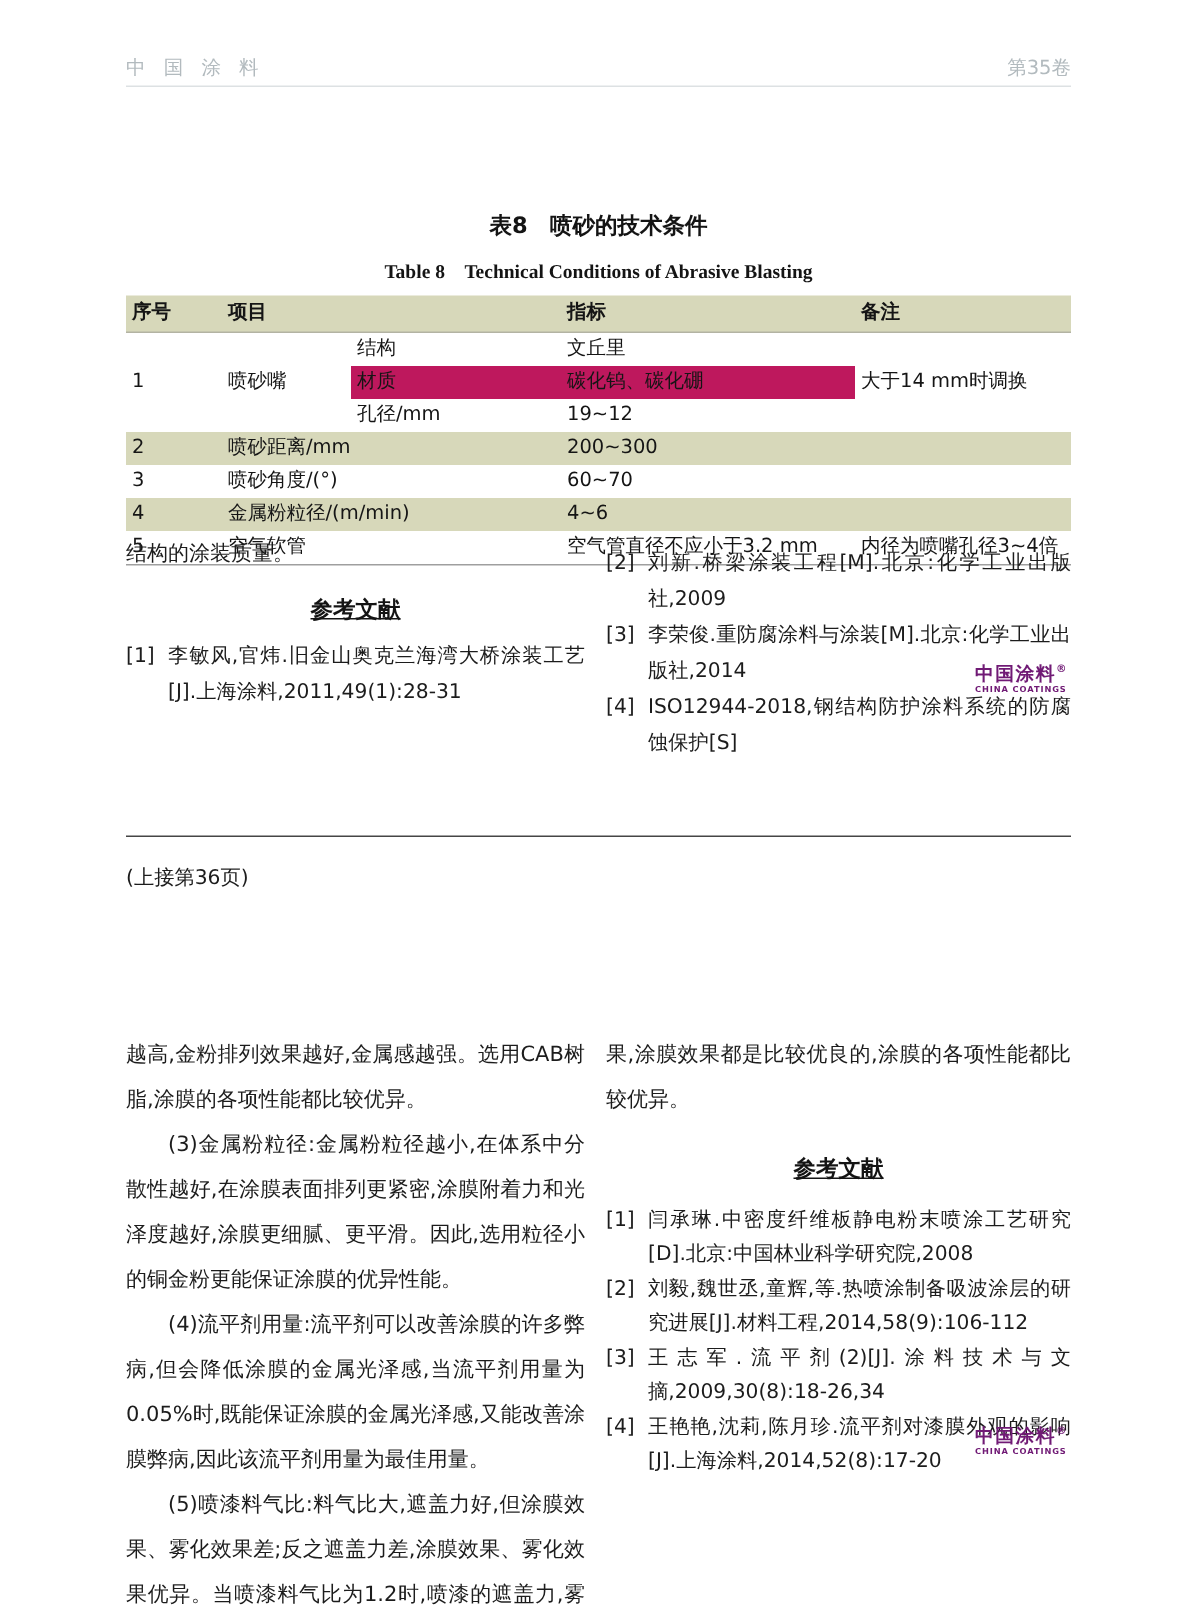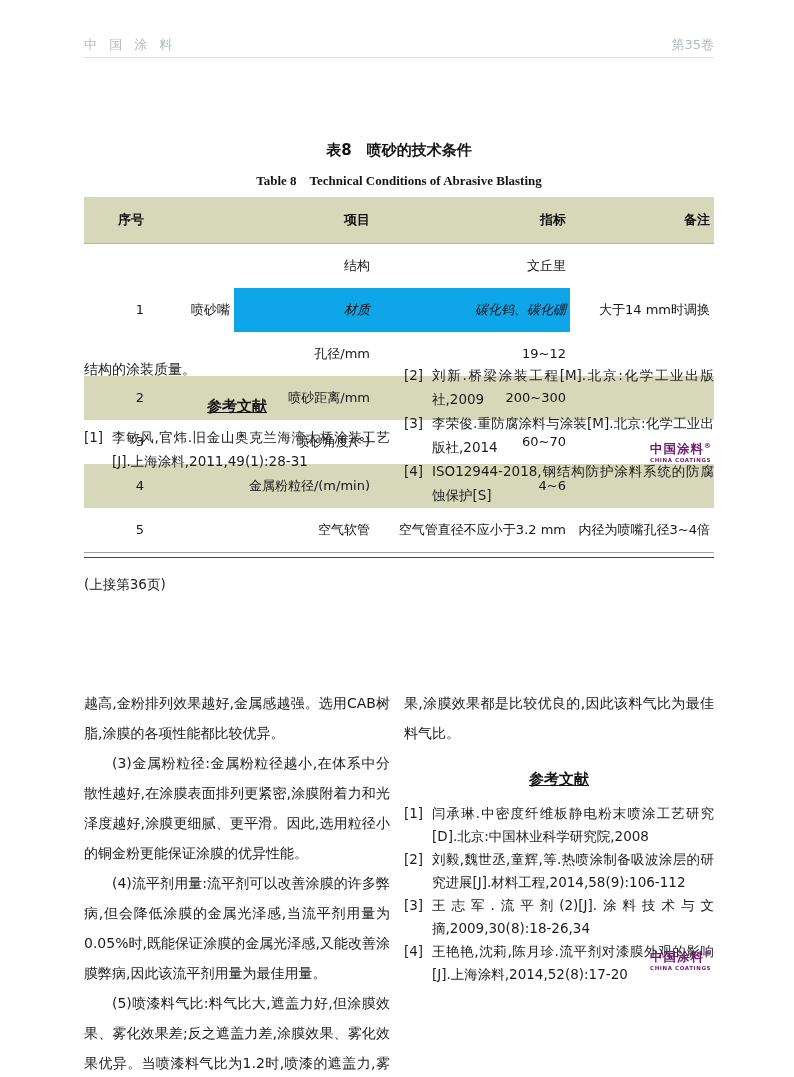--- a/index.html
+++ b/index.html
@@ -11,26 +11,26 @@
   .page-header{position:absolute;top:36px;left:84px;width:630px;display:flex;
     justify-content:space-between;font-size:13px;color:#b2babe;}
   .journal-name{letter-spacing:4px;}
   .hairline{position:absolute;top:57px;left:84px;width:630px;border-top:1px solid #dde1e3;}
   
   .table-block{position:absolute;top:141px;left:84px;width:630px;}
   .tbl-title-cn{font-size:15px;font-weight:bold;text-align:center;color:#141414;}
   .tbl-title-en{font-size:13px;font-weight:bold;text-align:center;margin-top:12px;
     font-family:"Liberation Serif","DejaVu Serif",serif;color:#141414;}
   table.tech{width:100%;border-collapse:collapse;margin-top:7px;font-size:13px;color:#151515;}
-  table.tech td{padding:12px 4px;height:20px;text-align:right;line-height:1.25;vertical-align:middle;}
+  table.tech td{padding:1px 4px;height:20px;text-align:left;line-height:1.25;vertical-align:middle;}
   tr.thead td{background:#d7d8ba;font-weight:bold;height:22px;border-bottom:1px solid #b3b3a3;}
   td.cell-left{text-align:left;padding-left:12px;}
   td.sub-label{text-align:left;padding-left:14px;}
   tr.band td{background:#d7d8ba;}
-  td.inner-band{background:#0ea5e9;font-style:italic;}
+  td.inner-band{background:#be185d;}
   tr.last td{border-bottom:1.5px solid #9f9f9f;}
   
   .col-left{position:absolute;left:84px;width:306px;}
   .col-right{position:absolute;left:404px;width:310px;}
   .body-text{font-size:14px;line-height:21.5px;text-align:justify;}
   p.para{margin:0;font-size:14px;line-height:30px;text-align:justify;}
   p.indent{text-indent:2em;}
   .refs-heading{font-size:15px;font-weight:bold;text-align:center;color:#141414;text-decoration:underline;}
   .ref-list{font-size:13.5px;line-height:24px;color:#1c1c1c;}
   .ref{display:flex;}
@@ -171,21 +171,21 @@
   <div class="cont-note">(上接第36页)</div>
 
   <div class="col-left lower-left">
     <p class="para">越高,金粉排列效果越好,金属感越强。选用CAB树脂,涂膜的各项性能都比较优异。</p>
     <p class="para indent">(3)金属粉粒径:金属粉粒径越小,在体系中分散性越好,在涂膜表面排列更紧密,涂膜附着力和光泽度越好,涂膜更细腻、更平滑。因此,选用粒径小的铜金粉更能保证涂膜的优异性能。</p>
     <p class="para indent">(4)流平剂用量:流平剂可以改善涂膜的许多弊病,但会降低涂膜的金属光泽感,当流平剂用量为0.05%时,既能保证涂膜的金属光泽感,又能改善涂膜弊病,因此该流平剂用量为最佳用量。</p>
     <p class="para indent">(5)喷漆料气比:料气比大,遮盖力好,但涂膜效果、雾化效果差;反之遮盖力差,涂膜效果、雾化效果优异。当喷漆料气比为1.2时,喷漆的遮盖力,雾化效</p>
   </div>
 
   <div class="col-right lower-right">
-    <p class="para">果,涂膜效果都是比较优良的,因此该料气比为最佳料气比。</p>
+    <p class="para">果,涂膜效果都是比较优良的,涂膜的各项性能都比较优异。</p>
     <div class="refs-heading">参考文献</div>
     <div class="ref-list">
       <div class="ref">
         <span class="ref-num">[1]</span>
         <span class="ref-text">闫承琳.中密度纤维板静电粉末喷涂工艺研究[D].北京:中国林业科学研究院,2008</span>
       </div>
       <div class="ref">
         <span class="ref-num">[2]</span>
         <span class="ref-text">刘毅,魏世丞,童辉,等.热喷涂制备吸波涂层的研究进展[J].材料工程,2014,58(9):106-112</span>
       </div>

